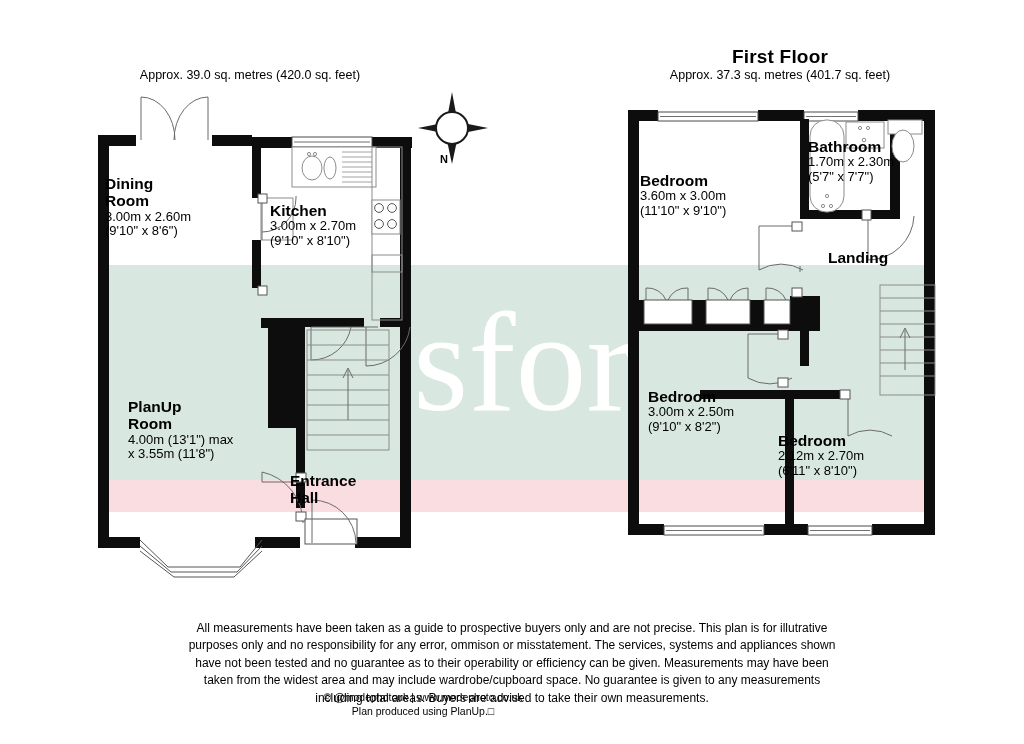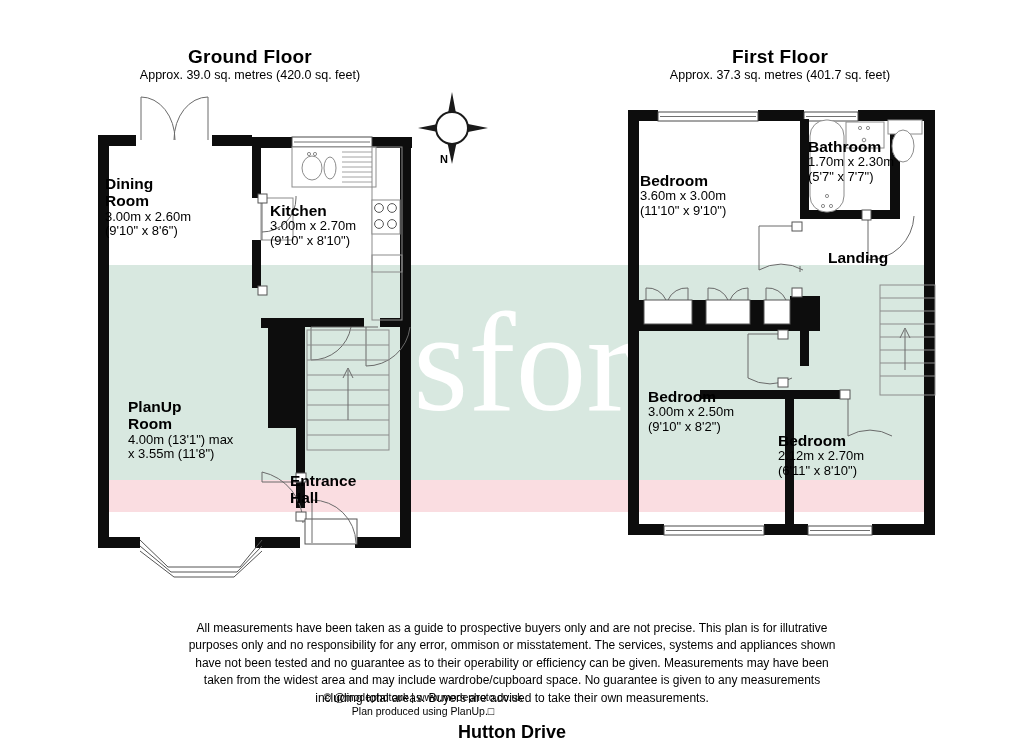--- a/index.html
+++ b/index.html
@@ -395,21 +395,20 @@
 
     <g>
       <path d="M452,92 L458,124 L452,132 L446,124 Z" fill="#1a1a1a"></path>
       <path d="M452,164 L446,136 L452,128 L458,136 Z" fill="#1a1a1a"></path>
       <path d="M418,128 L448,122 L456,128 L448,134 Z" fill="#1a1a1a"></path>
       <path d="M488,128 L458,122 L450,128 L458,134 Z" fill="#1a1a1a"></path>
       <circle cx="452" cy="128" r="16" fill="#ffffff" stroke="#1a1a1a" stroke-width="2"></circle>
     </g>
   </svg>
 
-  <div class="floor-title" id="gf-title">Ground Floor</div>
   <div class="floor-sub" id="gf-sub">Approx. 39.0 sq. metres (420.0 sq. feet)</div>
   <div class="floor-title" id="ff-title">First Floor</div>
   <div class="floor-sub" id="ff-sub">Approx. 37.3 sq. metres (401.7 sq. feet)</div>
 
   <span class="compass-n">N</span>
 
   <div class="room-label" style="left:105px; top:175px; width:140px;">
     <span class="rname">Dining</span>
     <span class="rname">Room</span>
     <span class="rdim">3.00m x 2.60m</span>
@@ -460,15 +459,14 @@
     <span class="rname">Bedroom</span>
     <span class="rdim">2.12m x 2.70m</span>
     <span class="rdim">(6'11" x 8'10")</span>
   </div>
 
   <div id="disclaimer">All measurements have been taken as a guide to prospective buyers only and are not precise. This plan is for illutrative purposes only and no responsibility for any error, ommison or misstatement. The services, systems and appliances shown have not been tested and no guarantee as to their operability or efficiency can be given. Measurements may have been taken from the widest area and may include wardrobe/cupboard space. No guarantee is given to any measurements including total areas. Buyers are advised to take their own measurements.</div>
   <div id="credit">
     <div>© @modephotouk | www.modephoto.co.uk</div>
     <div>Plan produced using PlanUp.□</div>
   </div>
-  <div id="address">Hutton Drive</div>
 
 </div>
 
 </body></html>

